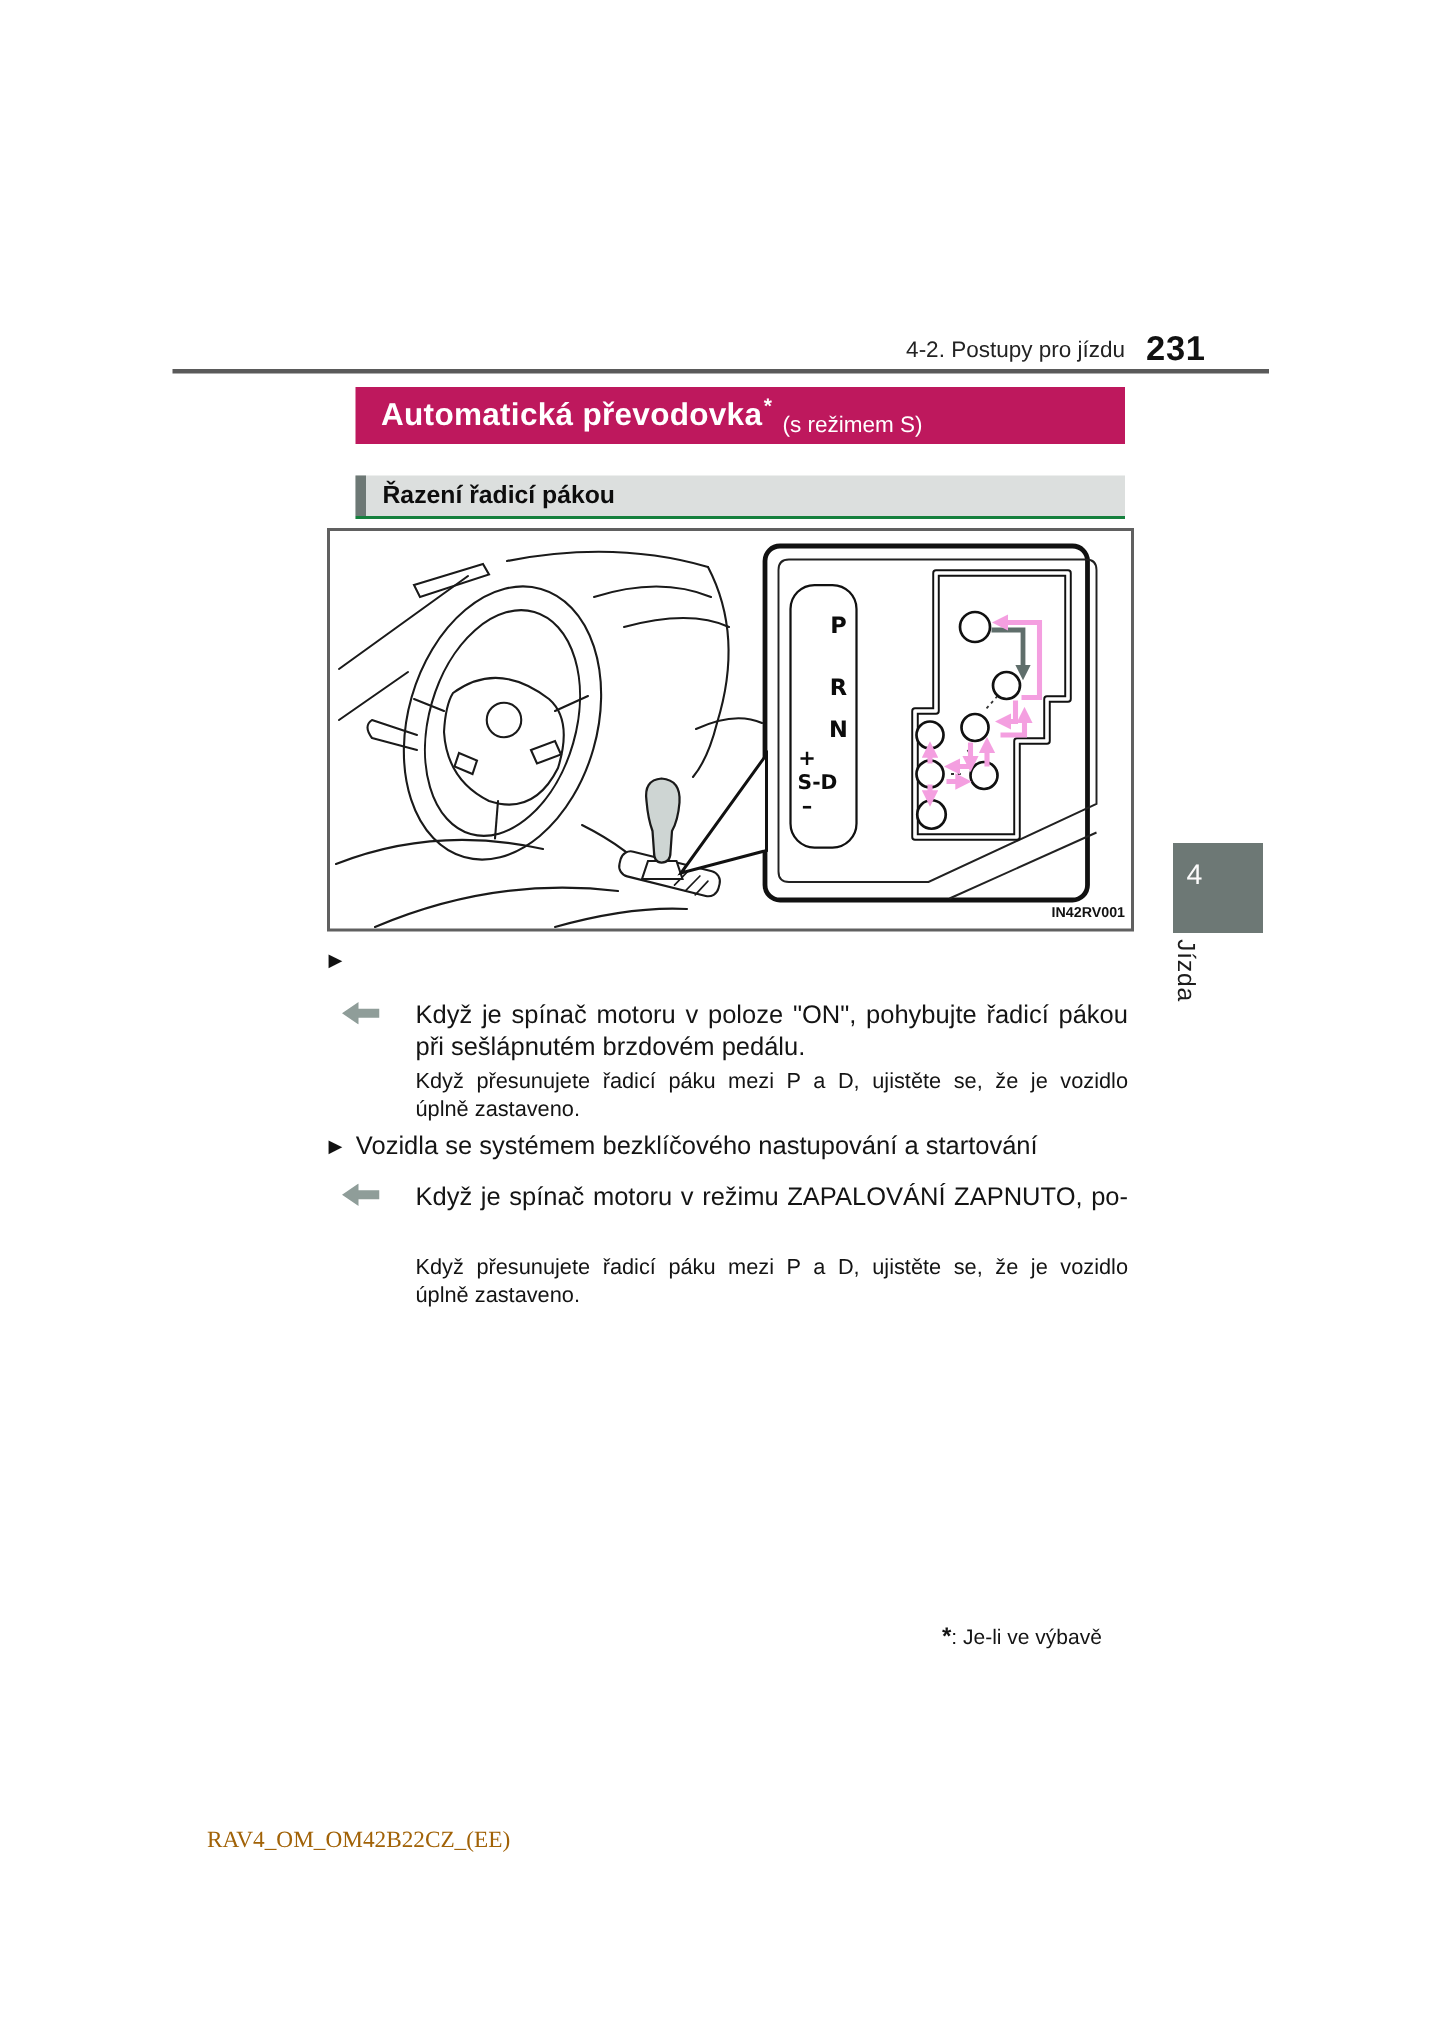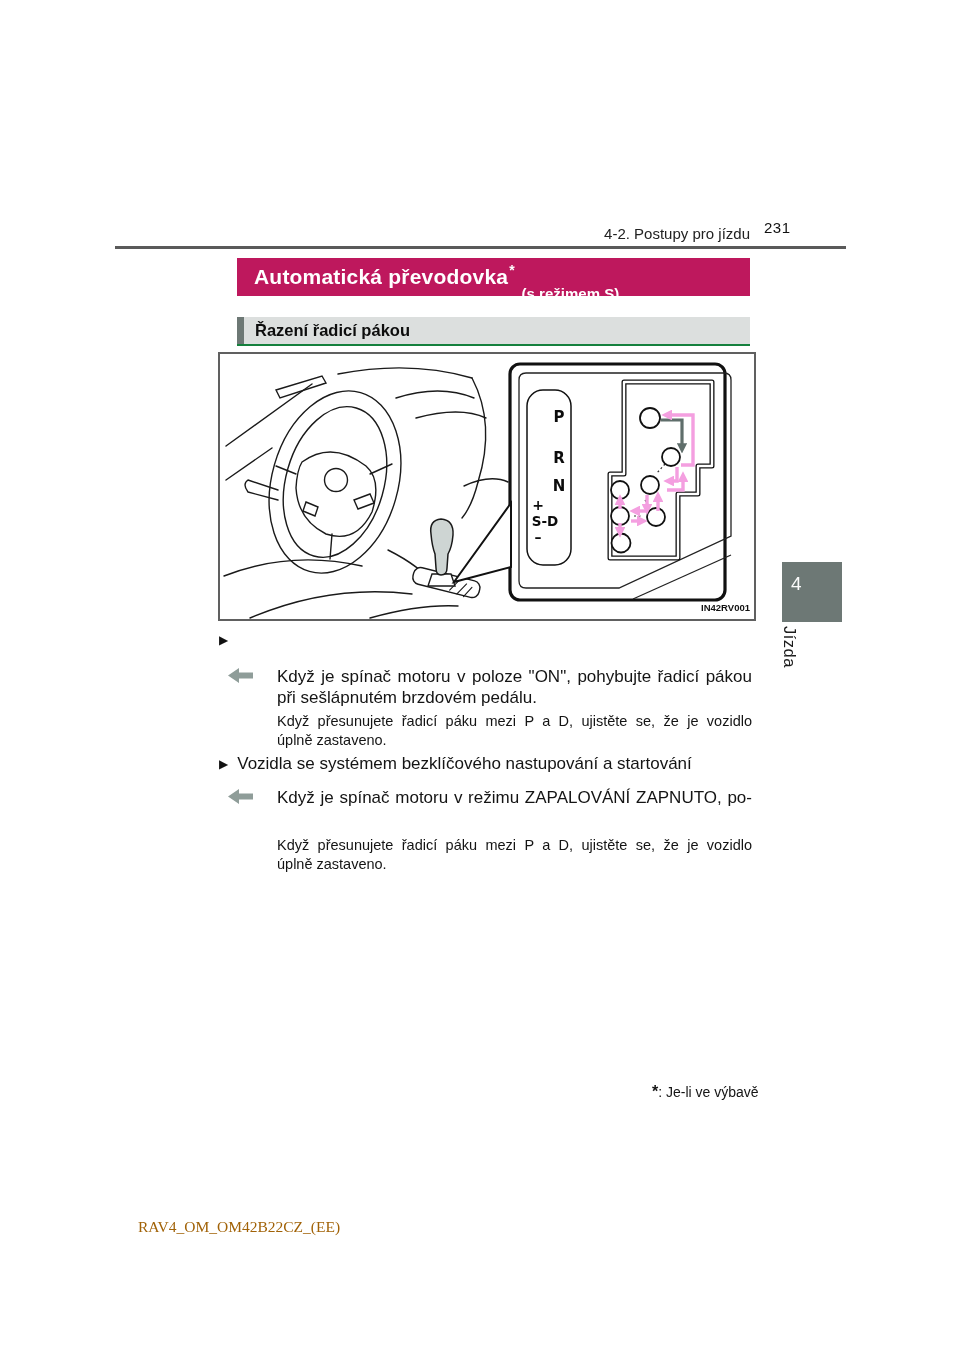--- a/index.html
+++ b/index.html
@@ -4,45 +4,45 @@
 <style>
   html,body{margin:0;padding:0;background:#e8e8e8;}
   .page{
     position:relative;width:960px;height:1358px;background:#ffffff;
     font-family:"Liberation Sans","DejaVu Sans",sans-serif;color:#1a1a1a;
     margin:0 auto;overflow:hidden;
   }
   .abs{position:absolute;}
   
   .hdr-title{top:225px;right:210px;font-size:15px;color:#222;}
-  .hdr-page{top:219px;left:764px;font-size:15px;font-weight:normal;color:#111;letter-spacing:.5px;}
+  .hdr-page{top:219px;left:764px;font-size:23px;font-weight:bold;color:#111;letter-spacing:.5px;}
   .hdr-rule{top:246px;left:115px;width:731px;height:3px;background:#5a5a5a;}
   
   .banner{top:258px;left:237px;width:513px;height:38px;background:#be185d;color:#fff;
     display:flex;align-items:center;padding-left:17px;box-sizing:border-box;white-space:nowrap;}
   .banner .t-main{font-size:21px;font-weight:bold;letter-spacing:.2px;}
   .banner .t-ast{font-size:14px;font-weight:bold;vertical-align:super;position:relative;top:-7px;margin-left:1px;}
-  .banner .t-suf{font-size:15px;font-weight:bold;margin-left:7px;position:relative;top:16px;}
+  .banner .t-suf{font-size:15px;font-weight:normal;margin-left:7px;position:relative;top:6px;}
   
   .sect{top:317px;left:237px;width:513px;height:29px;background:#dcdfde;border-bottom:2px solid #15803d;
     box-sizing:border-box;display:flex;align-items:center;}
   .sect .bar{width:7px;height:100%;background:#6d7875;flex:0 0 auto;}
   .sect .txt{font-size:16.5px;font-weight:bold;color:#0d0d0d;margin-left:11px;}
   
   .figure{top:352px;left:218px;width:534px;height:265px;border:2px solid #606060;background:#fff;}
   
   .bullet-row{display:flex;align-items:flex-start;}
   .tri{font-size:12px;color:#111;margin-right:9px;position:relative;top:3px;}
   .b-head{font-size:17px;color:#141414;}
   .sub-arrow{width:25px;height:15px;}
   .sub-text{font-size:17px;line-height:21px;color:#141414;width:475px;}
   .note-text{font-size:14.5px;line-height:19px;color:#141414;width:475px;}
   .jline{text-align:justify;text-align-last:justify;}
   
-  .footnote{top:1083px;left:652px;font-size:14px;color:#141414;}
+  .footnote{top:1083px;left:628px;font-size:14px;color:#141414;}
   .footnote .fa{font-size:16px;font-weight:bold;}
   .footer-code{top:1218px;left:138px;font-size:15.5px;color:#a16207;font-family:Liberation Serif, serif;}
   .watermark{top:1320px;left:678px;font-size:27px;color:#9b9b9b;letter-spacing:.5px;}
   
   .tab{top:562px;left:782px;width:60px;height:60px;background:#6d7875;}
   .tab .num{color:#fbfbfb;font-size:19px;position:absolute;left:9px;top:11px;}
   .tab-label{top:626px;left:780px;height:80px;writing-mode:vertical-rl;font-size:16.5px;color:#1c1c1c;letter-spacing:.5px;}
 </style>
 </head>
 <body>

